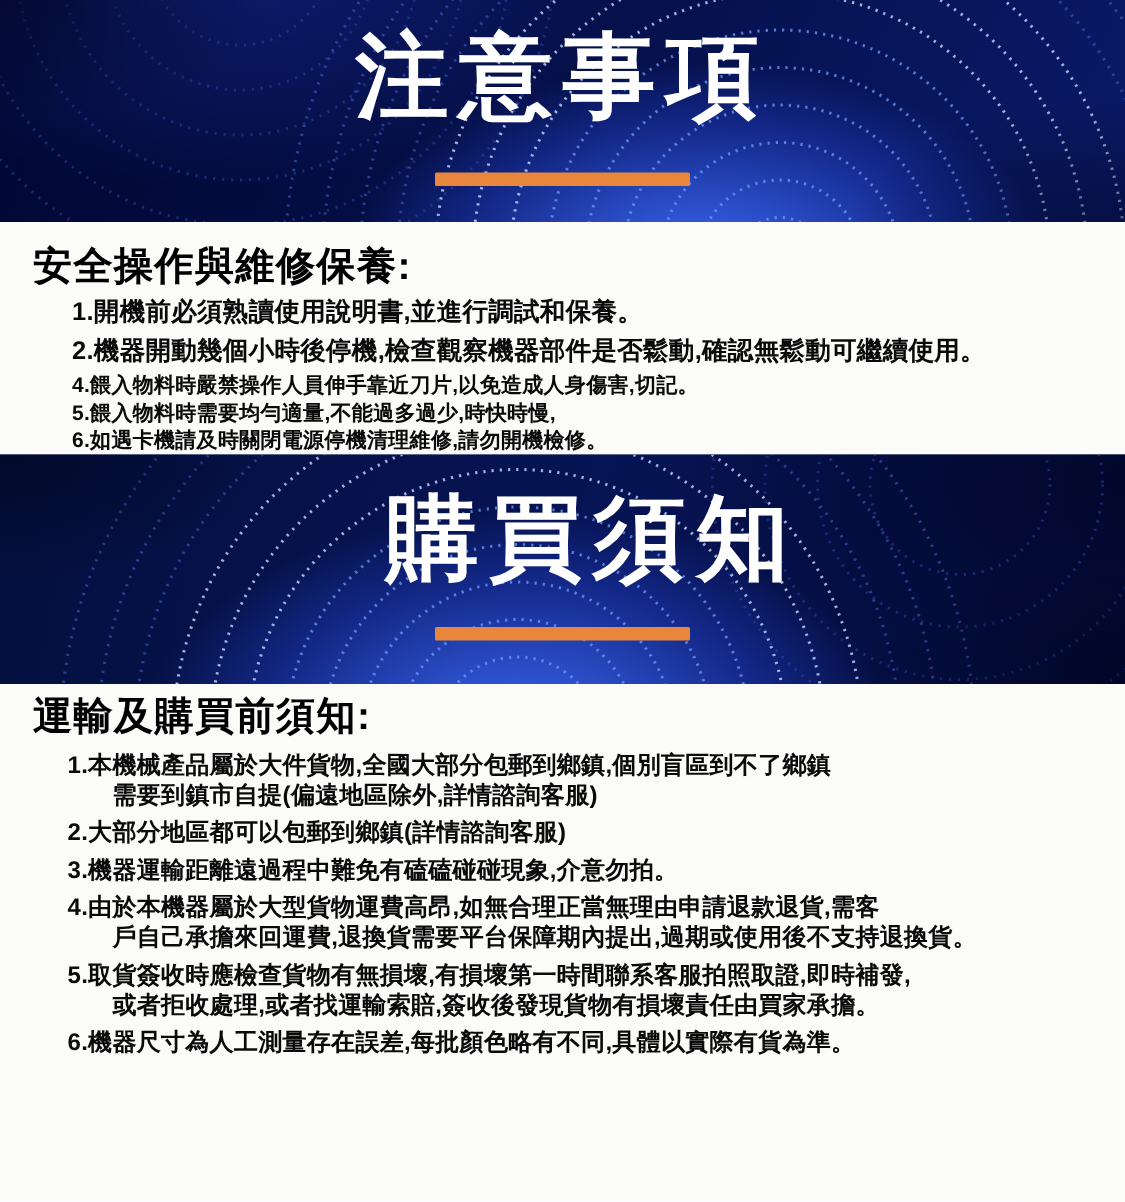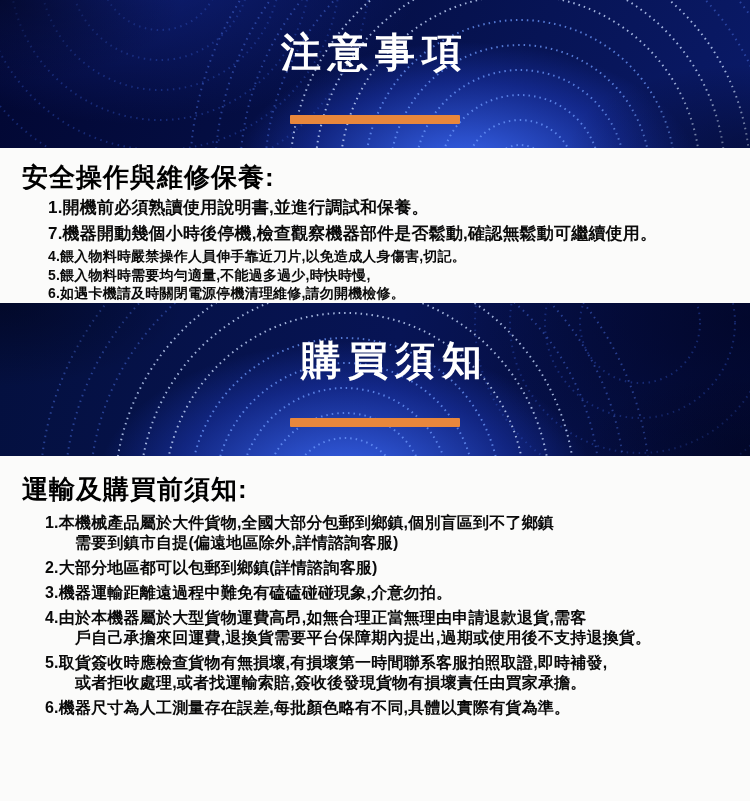--- a/index.html
+++ b/index.html
@@ -55,21 +55,21 @@
     left: 0; top: 0;
     pointer-events: none;
   }
 
   .banner-title {
     position: relative;
     z-index: 3;
     text-align: center;
     color: #ffffff;
     font-weight: 700;
-    font-size: 40px;
+    font-size: 62px;
     line-height: 66px;
     letter-spacing: 7px;
   }
   .banner-1 .banner-title { padding-top: 19px; }
   .banner-2 .banner-title { padding-top: 24px; padding-left: 40px; }
 
   .title-underline {
     position: relative;
     z-index: 3;
     width: 170px;
@@ -86,21 +86,21 @@
 
   .section-heading {
     font-weight: 700;
     font-size: 26px;
     line-height: 28px;
     color: #000000;
     letter-spacing: 1px;
     margin-left: 22px;
   }
   .section-1 .section-heading { padding-top: 15px; }
-  .section-2 .section-heading { padding-top: 19px; }
+  .section-2 .section-heading { padding-top: 7px; }
 
   .rows { margin-top: 4px; }
   .section-2 .rows { margin-top: 10px; }
 
   .row {
     font-weight: 700;
     color: #0a0a0a;
     margin-left: 48px;
   }
   .section-1 .row { font-size: 17px; line-height: 26px; letter-spacing: 0.2px; }
@@ -149,21 +149,21 @@
     </svg>
     <div class="vignette"></div>
     <div class="banner-title">注意事項</div>
     <div class="title-underline"></div>
   </div>
 
   <div class="section section-1">
     <div class="section-heading">安全操作與維修保養:</div>
     <div class="rows">
       <div class="row">1.開機前必須熟讀使用說明書,並進行調試和保養。</div>
-      <div class="row">7.機器開動幾個小時後停機,檢查觀察機器部件是否鬆動,確認無鬆動可繼續使用。</div>
+      <div class="row">2.機器開動幾個小時後停機,檢查觀察機器部件是否鬆動,確認無鬆動可繼續使用。</div>
       <div class="row tight">4.餵入物料時嚴禁操作人員伸手靠近刀片,以免造成人身傷害,切記。</div>
       <div class="row tight">5.餵入物料時需要均勻適量,不能過多過少,時快時慢,</div>
       <div class="row tight">6.如遇卡機請及時關閉電源停機清理維修,請勿開機檢修。</div>
     </div>
   </div>
 
   <div class="banner banner-2">
     <div class="glow"></div>
     <svg class="rings" width="750" height="153" viewBox="0 0 750 153" aria-hidden="true">
       <g fill="none" stroke="#2e4fba" stroke-width="2" stroke-dasharray="1.5 4.5" opacity="0.45">

